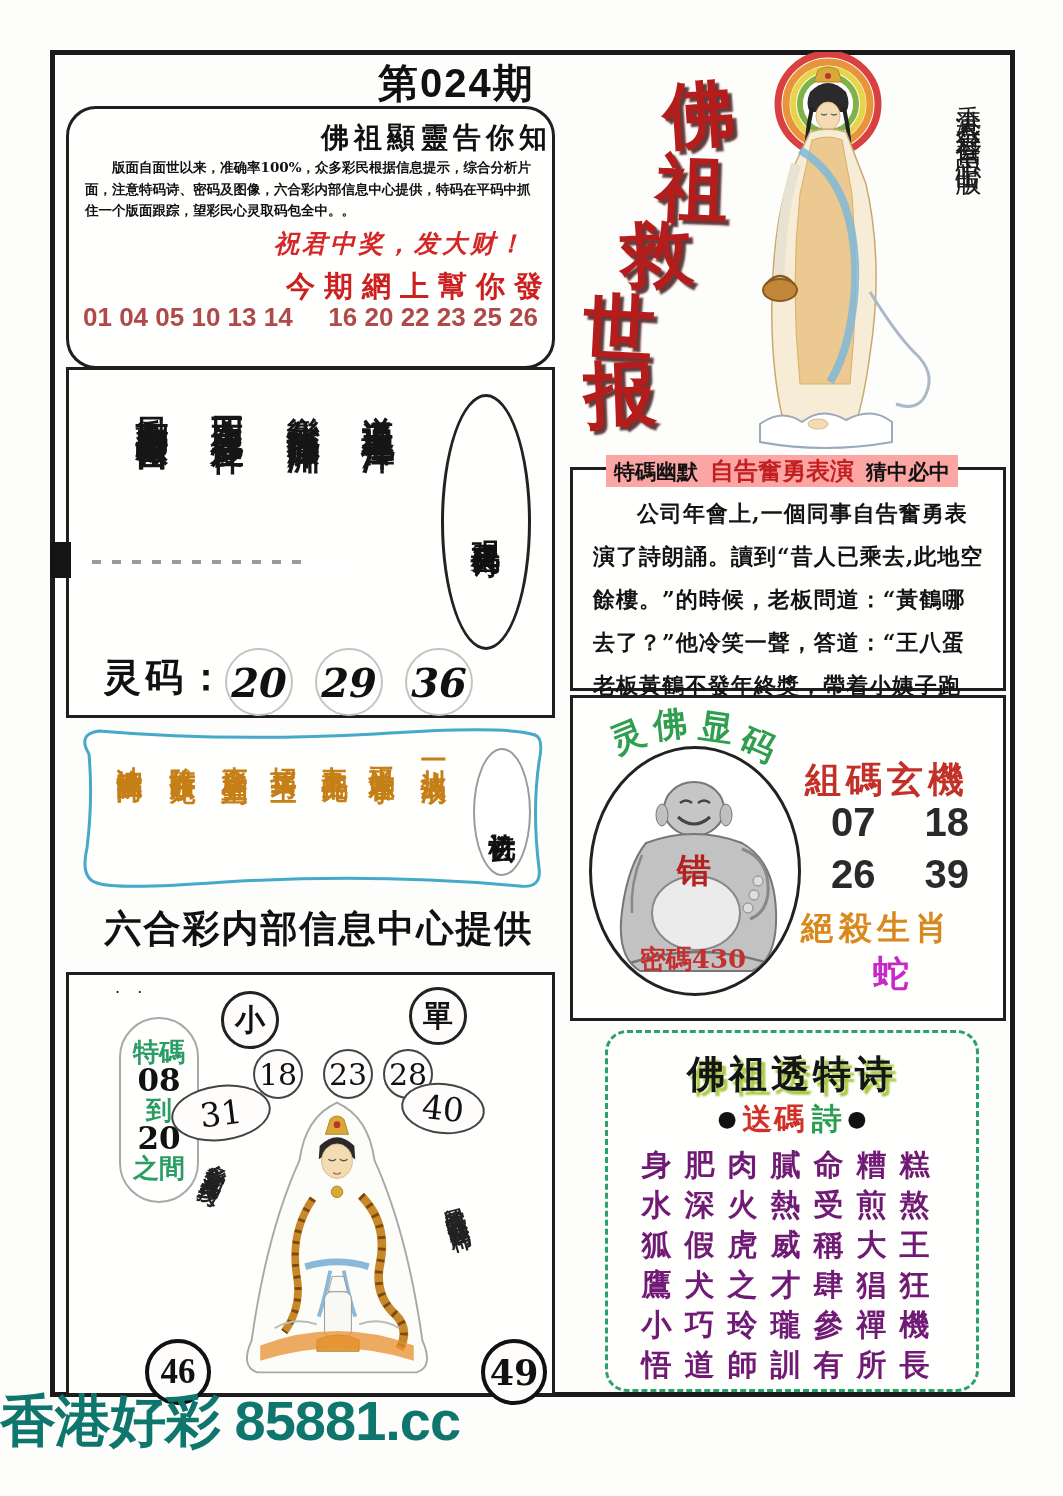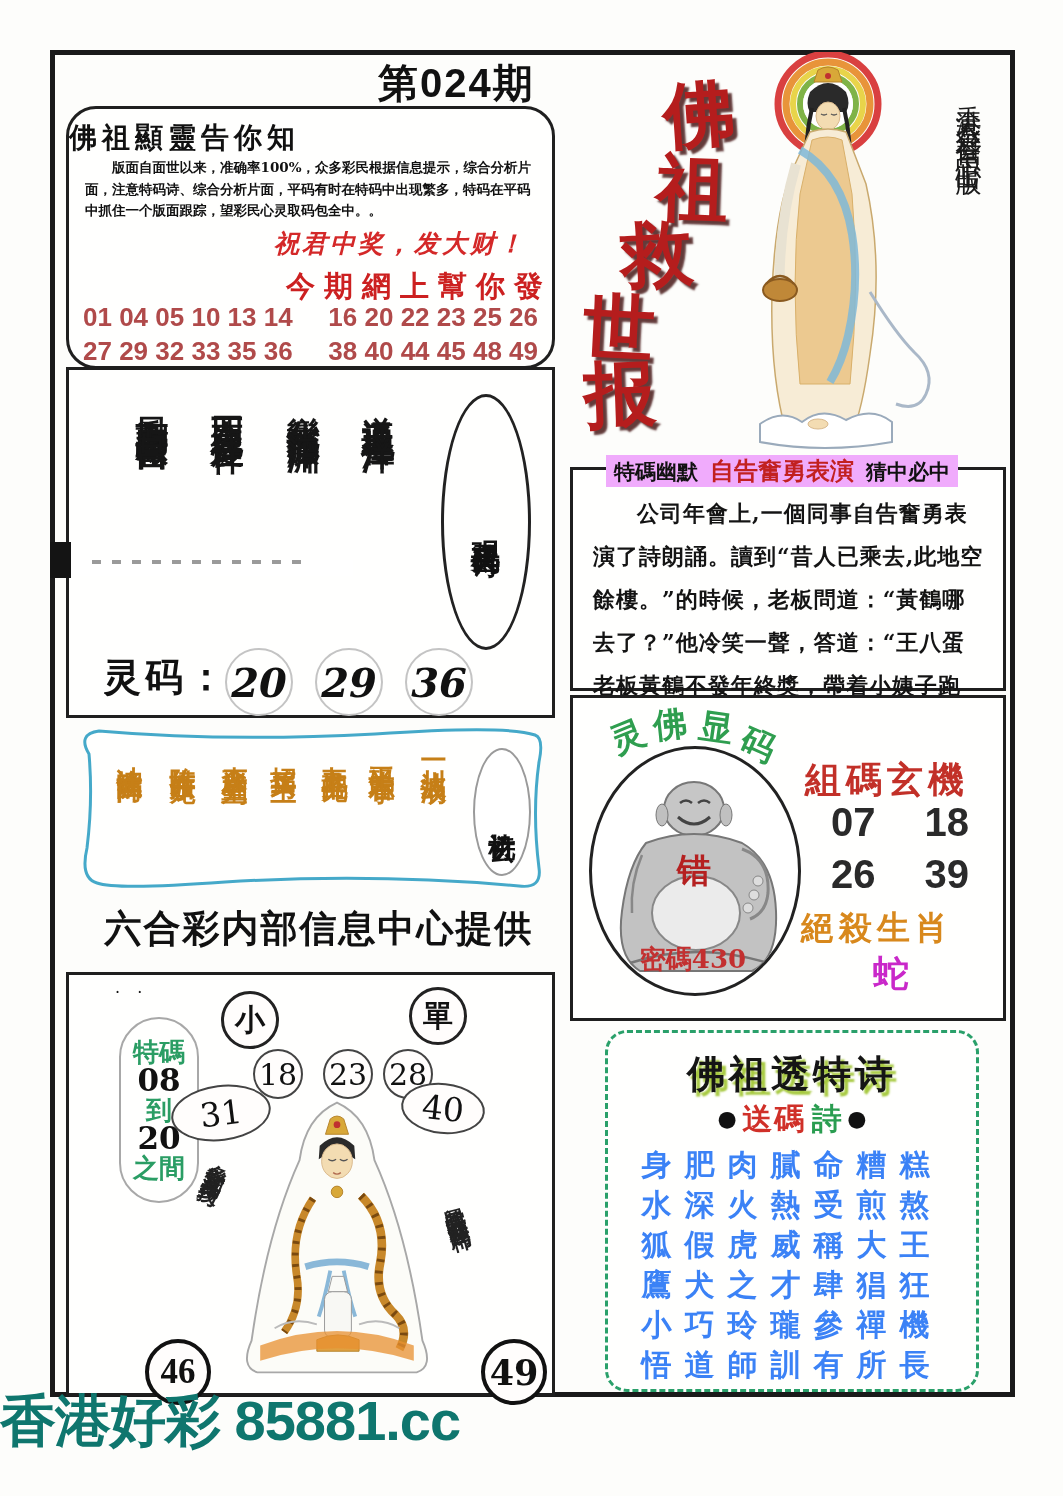--- a/index.html
+++ b/index.html
@@ -7,21 +7,21 @@
         font-family:"DejaVu Serif",serif;overflow:hidden;}
   .abs{position:absolute;}
   
   #frame{left:50px;top:50px;width:955px;height:1337px;border:5px solid #1a1a1a;}
   
   .issue{left:378px;top:56px;font-size:40px;font-weight:bold;color:#111;letter-spacing:2px;
          font-family:"Liberation Sans",sans-serif;}
   
   .box{border:3px solid #1f1f1f;background:#fffffe;}
   #notice{left:66px;top:106px;width:483px;height:257px;border-radius:30px;}
-  .notice-title{left:0;right:0;top:10px;text-align:left;font-size:28px;font-weight:bold;color:#111;letter-spacing:5px;}
+  .notice-title{left:0;right:0;top:10px;text-align:right;font-size:28px;font-weight:bold;color:#111;letter-spacing:5px;}
   .notice-body{left:16px;top:48px;width:452px;font-size:13.5px;font-weight:600;line-height:1.6;color:#111;text-indent:2em;}
   .blessing{right:26px;top:118px;font-size:25px;font-weight:bold;font-style:italic;color:#d42828;letter-spacing:3px;}
   .notice-sub{left:0;right:0;top:158px;text-align:right;font-size:29px;font-weight:bold;color:#cc2020;letter-spacing:9px;}
   .numrow{left:14px;top:193px;width:455px;display:flex;justify-content:space-between;
           font-family:"Liberation Sans",sans-serif;font-size:26px;font-weight:bold;color:#b04a4a;white-space:nowrap;}
   .numrow.r2{top:227px;}
   
   #versebox{left:66px;top:367px;width:483px;height:345px;}
   .vcol{position:absolute;writing-mode:vertical-rl;text-orientation:upright;font-size:33px;font-weight:bold;
         color:#161616;top:20px;height:266px;letter-spacing:4px;}
@@ -66,21 +66,21 @@
        font-family:Liberation Serif, serif;}
   .c49{left:412px;top:364px;width:58px;height:58px;border:4px solid #111;font-size:35px;font-weight:bold;color:#111;
        font-family:"DejaVu Serif",serif;}
   
   .mast-char{position:absolute;font-size:72px;font-weight:bold;color:#b51d1d;
              text-shadow:4px 4px 2px rgba(60,10,10,.8);line-height:1;}
   .publisher{left:952px;top:84px;height:340px;writing-mode:vertical-rl;text-orientation:upright;
              font-size:26px;color:#1a1a1a;letter-spacing:6px;position:absolute;}
   
   #joke{left:570px;top:467px;width:430px;height:218px;}
-  .joke-header{position:absolute;left:606px;top:455px;z-index:4;background:#f0abfc;padding:0 8px;display:flex;gap:12px;
+  .joke-header{position:absolute;left:606px;top:455px;z-index:4;background:#fca5a5;padding:0 8px;display:flex;gap:12px;
                align-items:baseline;white-space:nowrap;}
   .jh-b{font-size:21px;font-weight:bold;color:#111;}
   .jh-r{font-size:24px;font-weight:bold;color:#c22020;}
   .joke-body{left:20px;top:22px;width:392px;font-size:22px;font-weight:600;line-height:1.95;color:#141414;
              text-indent:2em;position:absolute;letter-spacing:1px;}
   
   #buddhabox{left:570px;top:695px;width:430px;height:320px;}
   .arc-char{position:absolute;font-size:34px;font-weight:bold;color:#2f9e4f;z-index:3;}
   .bellipse{position:absolute;left:16px;top:48px;width:206px;height:244px;border:3px solid #222;border-radius:50%;
             overflow:hidden;background:#fff;}
@@ -92,46 +92,42 @@
   .kill-label{position:absolute;left:228px;top:208px;font-size:33px;font-weight:bold;color:#d8881c;letter-spacing:5px;}
   .kill-value{position:absolute;left:300px;top:252px;font-size:36px;font-weight:bold;color:#c928c9;}
   
   #special{left:605px;top:1030px;width:368px;height:356px;border:3px dashed #2aa06a;border-radius:22px;background:#fffffe;}
   .sp-title{left:0;right:0;top:16px;text-align:center;font-size:38px;font-weight:bold;color:#151515;position:absolute;
             letter-spacing:4px;text-shadow:4px 4px 2px #a6c93e;}
   .sp-sub{left:0;right:0;top:66px;position:absolute;text-align:center;font-weight:bold;}
   .sp-sub .dot{font-size:22px;color:#111;vertical-align:3px;}
   .sp-sub .red{font-size:30px;color:#d03028;letter-spacing:2px;}
   .sp-sub .grn{font-size:30px;color:#2a9d50;}
-  .sp-line{left:0;right:0;position:absolute;text-align:center;font-size:30px;font-weight:bold;color:#3b82f6;letter-spacing:13px;}
+  .sp-line{left:0;right:0;position:absolute;text-align:center;font-size:30px;font-weight:bold;color:#701a75;letter-spacing:13px;}
   
   .watermark{left:0px;top:1384px;font-size:56px;font-weight:900;color:#0f766e;z-index:60;white-space:nowrap;
              font-family:"Liberation Sans",sans-serif;letter-spacing:-1px;}
 </style>
 </head>
 <body>
 
 <div id="page">
 
   <div class="abs" id="frame"></div>
 
   <div class="abs issue">第024期</div>
 
   <div class="abs box" id="notice">
     <div class="abs notice-title">佛祖顯靈告你知</div>
-    <div class="abs notice-body">版面自面世以来，准确率100%，众多彩民根据信息提示，综合分析片面，注意特码诗、综合分析片面，平码有时在特码中出现繁多，特码在平码中抓住一个版面跟踪，望彩民心灵取码包全中。。</div>
+    <div class="abs notice-body">版面自面世以来，准确率100%，众多彩民根据信息提示，综合分析片面，注意特码诗、密码及图像，六合彩内部信息中心提供，特码在平码中抓住一个版面跟踪，望彩民心灵取码包全中。。</div>
     <div class="abs blessing">祝君中奖，发大财！</div>
     <div class="abs notice-sub">今期網上幫你發</div>
     <div class="abs numrow">
       <span>01 04 05 10 13 14</span>
       <span>16 20 22 23 25 26</span>
-    </div>
-    <div class="abs numrow r2">
-      <span>27 29 32 33 35 36</span>
-      <span>38 40 44 45 48 49</span>
     </div>
   </div>
 
   <div class="abs box" id="versebox">
     <div class="vcol" style="left:60px">風調雨順報吉昌</div>
     <div class="vcol" style="left:135px">四夷統一慶佳祥</div>
     <div class="vcol" style="left:211px">變化魚龍游深淵</div>
     <div class="vcol" style="left:286px">道通天地喜洋洋</div>
     <div class="abs voval">
       <span>观音灵码诗</span>

